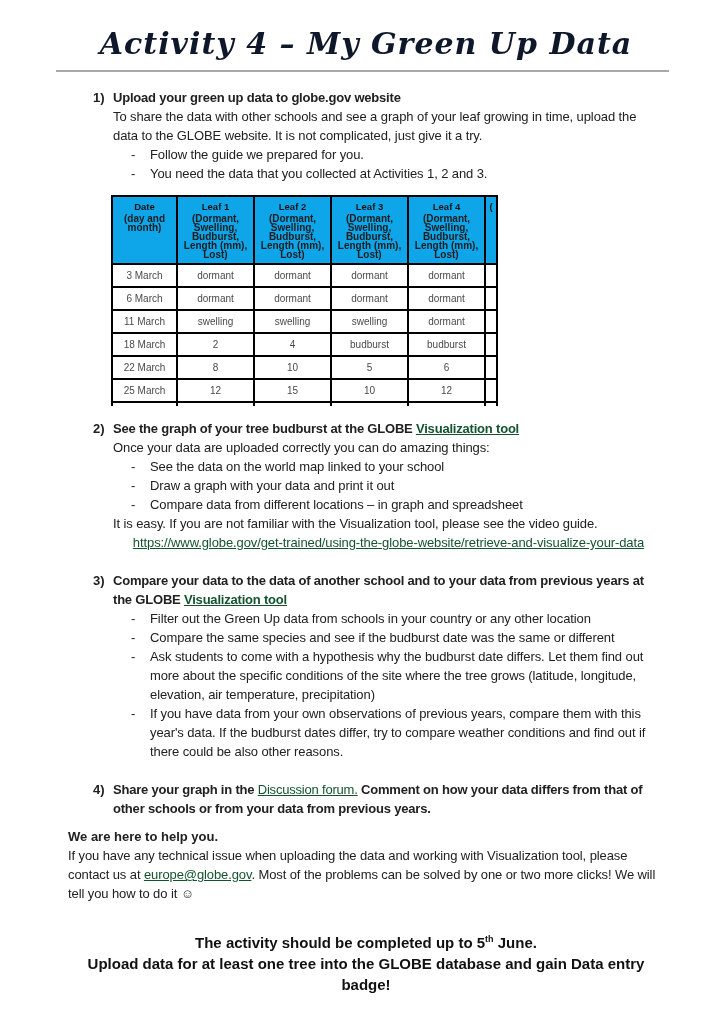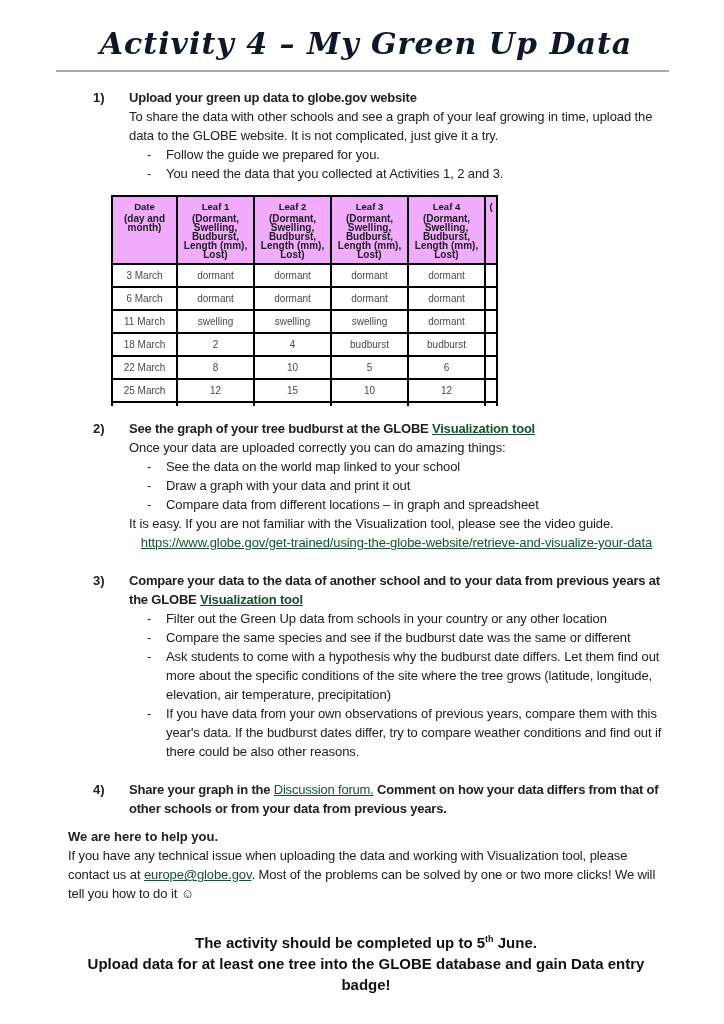--- a/index.html
+++ b/index.html
@@ -19,35 +19,35 @@
     color:#0f172a; letter-spacing:1px;
   }
   .title-rule {
     border:none; border-top:2px solid #a9a9a9;
     margin:8px -5px 0 -12px;
   }
 
   .sections { margin-top:16px; }
   .numbered { display:flex; margin-left:25px; }
   .num { width:20px; font-weight:700; flex:0 0 20px; }
-  .ncontent { flex:1; letter-spacing:-0.1px;margin-left:16px; }
+  .ncontent { flex:1; letter-spacing:-0.1px; }
   .h { font-weight:700; letter-spacing:-0.2px; }
   .bullet { display:flex; margin-left:18px; }
   .bullet .dash { flex:0 0 19px; }
   .bullet .btxt { flex:1; }
 
   a.link { color:#14532d; text-decoration:underline; cursor:pointer; }
   a.link.plain { font-weight:400; }
 
   
   .gu-table-wrap { margin:12px 0 13px 43px; }
   table.gu { border-collapse:collapse; table-layout:fixed; }
   table.gu th, table.gu td { border:2px solid #000; }
   table.gu th {
-    background:#f0abfc; color:#141414;
+    background:#0ea5e9; color:#141414;
     font-size:9.5px; line-height:11px; font-weight:700;
     padding:4px 2px; text-align:center; vertical-align:top;
   }
   table.gu th .sub {
     display:block; font-size:10px; line-height:9px;
     font-weight:700; margin-top:2px; color:#1c1c1c;
   }
   table.gu td {
     font-size:10px; color:#4a4a4a; text-align:center;
     height:18px; padding:1px 2px; background:#fff;

